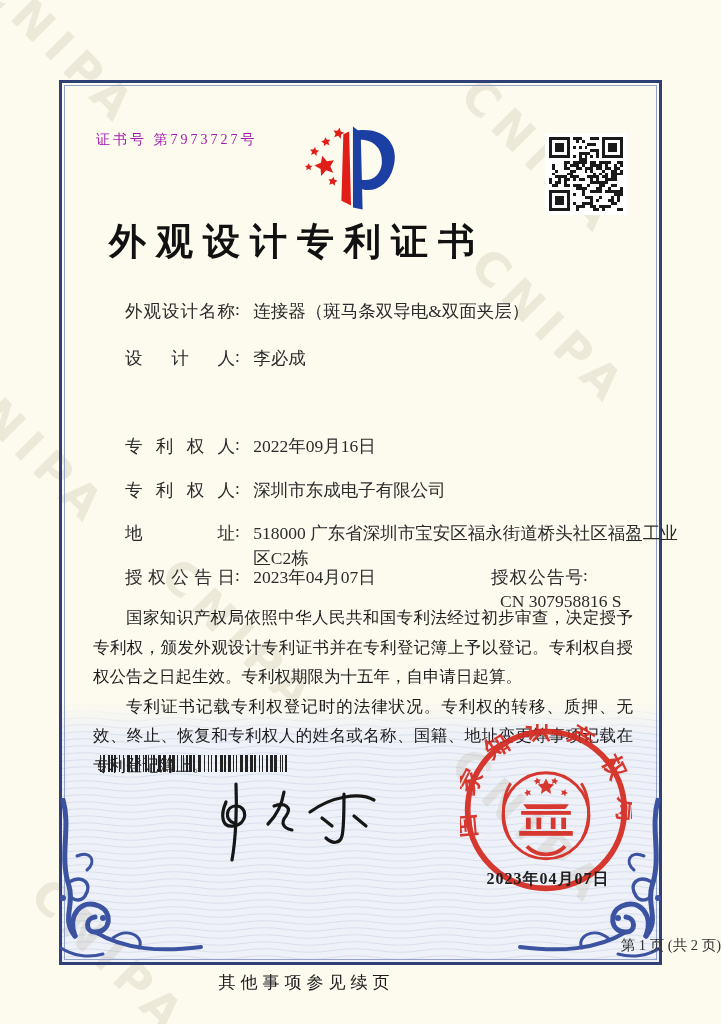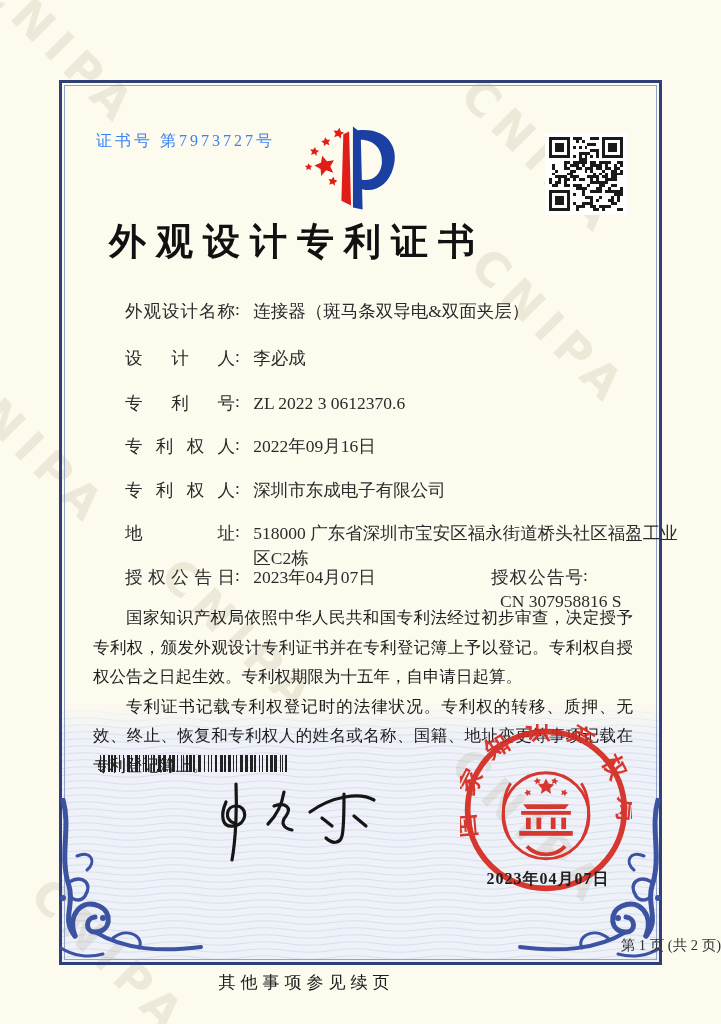--- a/index.html
+++ b/index.html
@@ -12,21 +12,21 @@
         background:linear-gradient(180deg,#fdfaee 0%,rgba(253,250,238,0) 100%);}
   
   .wm{position:absolute;font-family:"DejaVu Sans","Liberation Sans",sans-serif;font-weight:bold;
       font-size:46px;letter-spacing:9px;color:rgba(158,148,112,0.17);transform:rotate(45deg);
       white-space:nowrap;pointer-events:none;}
   
   .cert-border{position:absolute;left:59px;top:80px;width:597px;height:879px;
       border:3px solid #2e4076;}
   .cert-border:after{content:"";position:absolute;left:2px;top:2px;right:2px;bottom:2px;
       border:1px solid #93a1c7;}
-  .cert-no{position:absolute;left:96px;top:131px;font-size:16px;letter-spacing:3px;color:#3b82f6;}
+  .cert-no{position:absolute;left:96px;top:131px;font-size:14px;letter-spacing:3px;color:#a21caf;}
   .logo{position:absolute;left:299px;top:120px;}
   .qr{position:absolute;left:545px;top:133px;width:82px;height:82px;background:#fff;padding:4px;box-sizing:border-box;}
   .title{position:absolute;left:0;top:217px;width:594px;text-align:center;font-size:37px;
       font-weight:bold;letter-spacing:10px;color:#111;}
   .f-row{position:absolute;left:95px;font-size:17.5px;color:#2b2b2b;margin-left:30px;}
   .f-label{display:inline-block;width:110px;text-align:justify;text-align-last:justify;vertical-align:top;}
   .f-colon{vertical-align:top;}
   .f-value{display:inline-block;margin-left:9px;max-width:430px;line-height:25px;vertical-align:top;}
   .f-right{position:absolute;left:366px;top:0;}
   .f-right .f-label{width:92px;}
@@ -424,24 +424,20 @@
   <div class="title">外观设计专利证书</div>
 
   <div class="f-row" style="top:299px;">
     <span class="f-label">外观设计名称</span><span class="f-colon">:</span>
     <span class="f-value">连接器（斑马条双导电&amp;双面夹层）</span>
   </div>
   <div class="f-row" style="top:346px;">
     <span class="f-label">设计人</span><span class="f-colon">:</span>
     <span class="f-value">李必成</span>
   </div>
-  <div class="f-row" style="top:391px;">
-    <span class="f-label">专利号</span><span class="f-colon">:</span>
-    <span class="f-value">ZL 2022 3 0612370.6</span>
-  </div>
   <div class="f-row" style="top:434px;">
     <span class="f-label">专利权人</span><span class="f-colon">:</span>
     <span class="f-value">2022年09月16日</span>
   </div>
   <div class="f-row" style="top:478px;">
     <span class="f-label">专利权人</span><span class="f-colon">:</span>
     <span class="f-value">深圳市东成电子有限公司</span>
   </div>
   <div class="f-row" style="top:521px;">
     <span class="f-label">地址</span><span class="f-colon">:</span>

